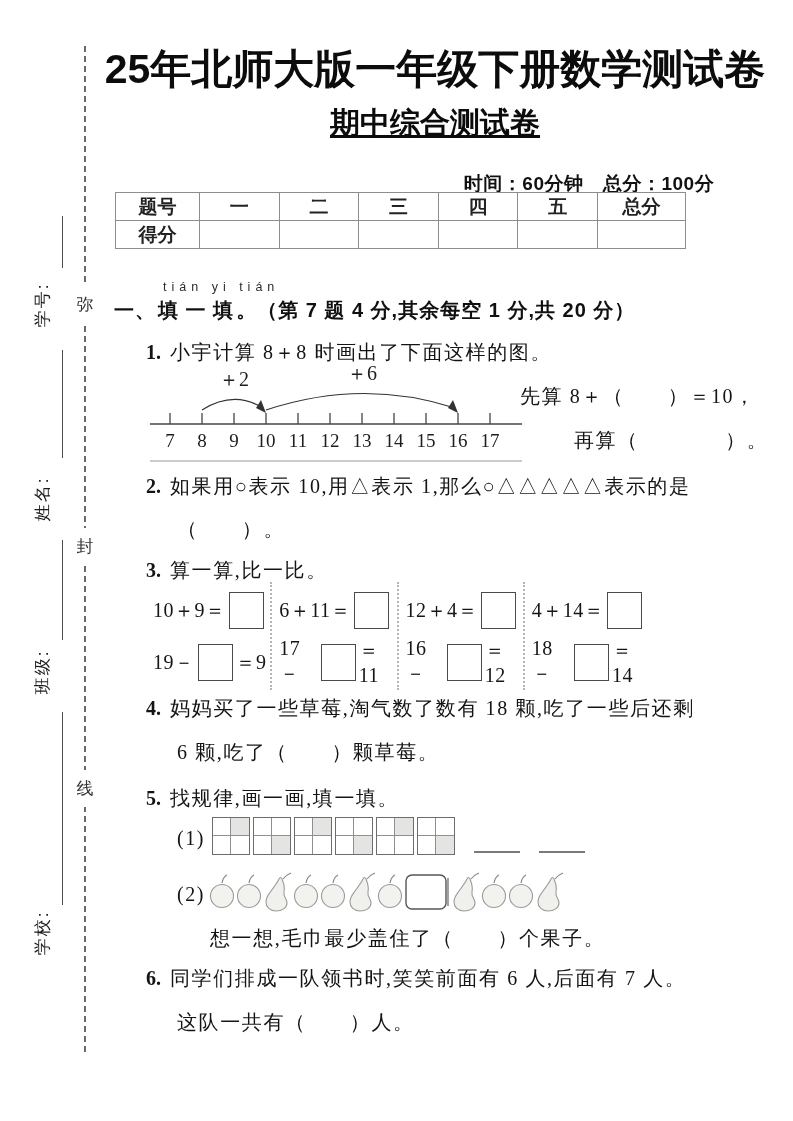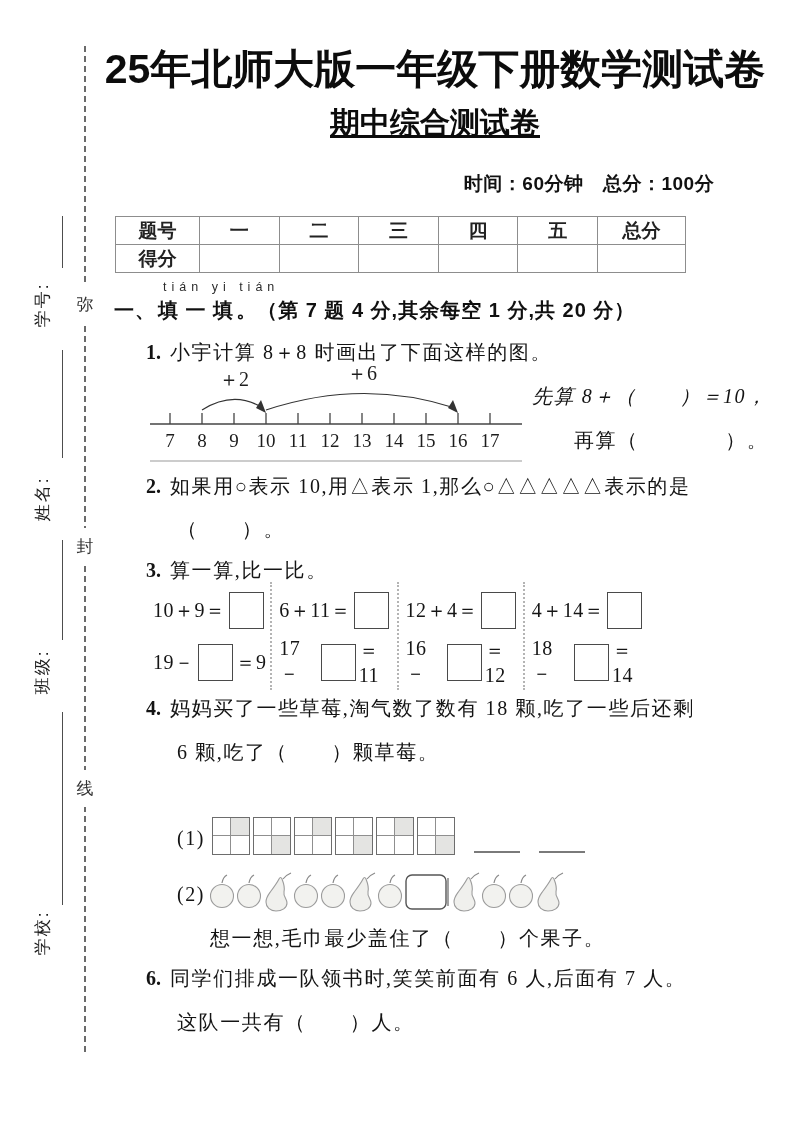--- a/index.html
+++ b/index.html
@@ -17,40 +17,40 @@
 
   
   .title{position:absolute;top:42px;left:95px;width:680px;text-align:center;
          font:700 41px "Liberation Sans",sans-serif;color:#0c0c0c;}
   .subtitle{position:absolute;top:103px;left:95px;width:680px;text-align:center;
             font:700 30px "Liberation Sans",sans-serif;color:#0c0c0c;text-decoration:underline;}
   .time{position:absolute;top:171px;left:420px;width:338px;text-align:center;
         font:700 19px "Liberation Sans",sans-serif;color:#111;letter-spacing:.5px;}
 
   
-  .score-table{position:absolute;top:216px;left:115px;width:571px;border-collapse:collapse;table-layout:fixed;}
+  .score-table{position:absolute;top:192px;left:115px;width:571px;border-collapse:collapse;table-layout:fixed;}
   .score-table td{border:1px solid #8d8d8d;height:27px;text-align:center;
                   font:700 19px "Liberation Sans",sans-serif;color:#222;padding:0;}
 
   
   .sec-head{position:absolute;top:297px;left:114px;white-space:nowrap;
             font:700 20px "Liberation Sans",sans-serif;color:#101010;letter-spacing:1px;}
   .sh-word{position:relative;display:inline-block;margin:0 2px;}
   .pinyin{position:absolute;top:-17px;left:5px;font:400 12.5px "Liberation Sans",sans-serif;
           font-weight:400;color:#2b2b2b;letter-spacing:5px;}
 
   
   .ql{position:absolute;left:146px;white-space:nowrap;font:400 20px "Liberation Serif",serif;
       color:#141414;letter-spacing:1.6px;}
   .ql .qn{font-weight:700;margin-right:9px;letter-spacing:0;}
   .qi{left:177px;}
 
   
   .nline{position:absolute;left:146px;top:364px;width:380px;height:104px;}
-  .side1{position:absolute;left:532px;top:383px;font-style:italic;}
+  .side1{position:absolute;left:520px;top:383px;}
   .side2{position:absolute;left:532px;top:427px;margin-left:42px;}
 
   
   .q3wrap{position:absolute;left:146px;top:582px;width:505px;display:grid;
           grid-template-columns:1fr 1fr 1fr 1fr;}
   .q3col{padding:2px 0 2px 7px;border-right:2px dotted #b4b4b4;}
   .q3col:last-child{border-right:none;}
   .eq{height:52px;display:flex;align-items:center;font:400 20px "Liberation Serif",serif;
       color:#151515;letter-spacing:.5px;}
   .abox{width:33px;height:35px;border:1.5px solid #4a4a4a;background:#fff;margin:0 3px;flex:none;}
@@ -211,20 +211,21 @@
           <span>18－</span>
           <span class="abox"></span>
           <span>＝14</span>
         </div>
     </div>
   </div>
 
   <div class="ql" style="top:695px"><span class="qn">4.</span><span>妈妈买了一些草莓,淘气数了数有 18 颗,吃了一些后还剩</span></div>
   <div class="ql qi" style="top:739px">6 颗,吃了（　　）颗草莓。</div>
 
+  <div class="ql" style="top:785px"><span class="qn">5.</span><span>找规律,画一画,填一填。</span></div>
   <div class="ql lbl1">(1)</div>
   <div class="gridrow">
       <div class="pgrid">
         <div class="pcell"></div>
         <div class="pcell shaded"></div>
         <div class="pcell"></div>
         <div class="pcell"></div>
       </div>
       <div class="pgrid">
         <div class="pcell"></div>

